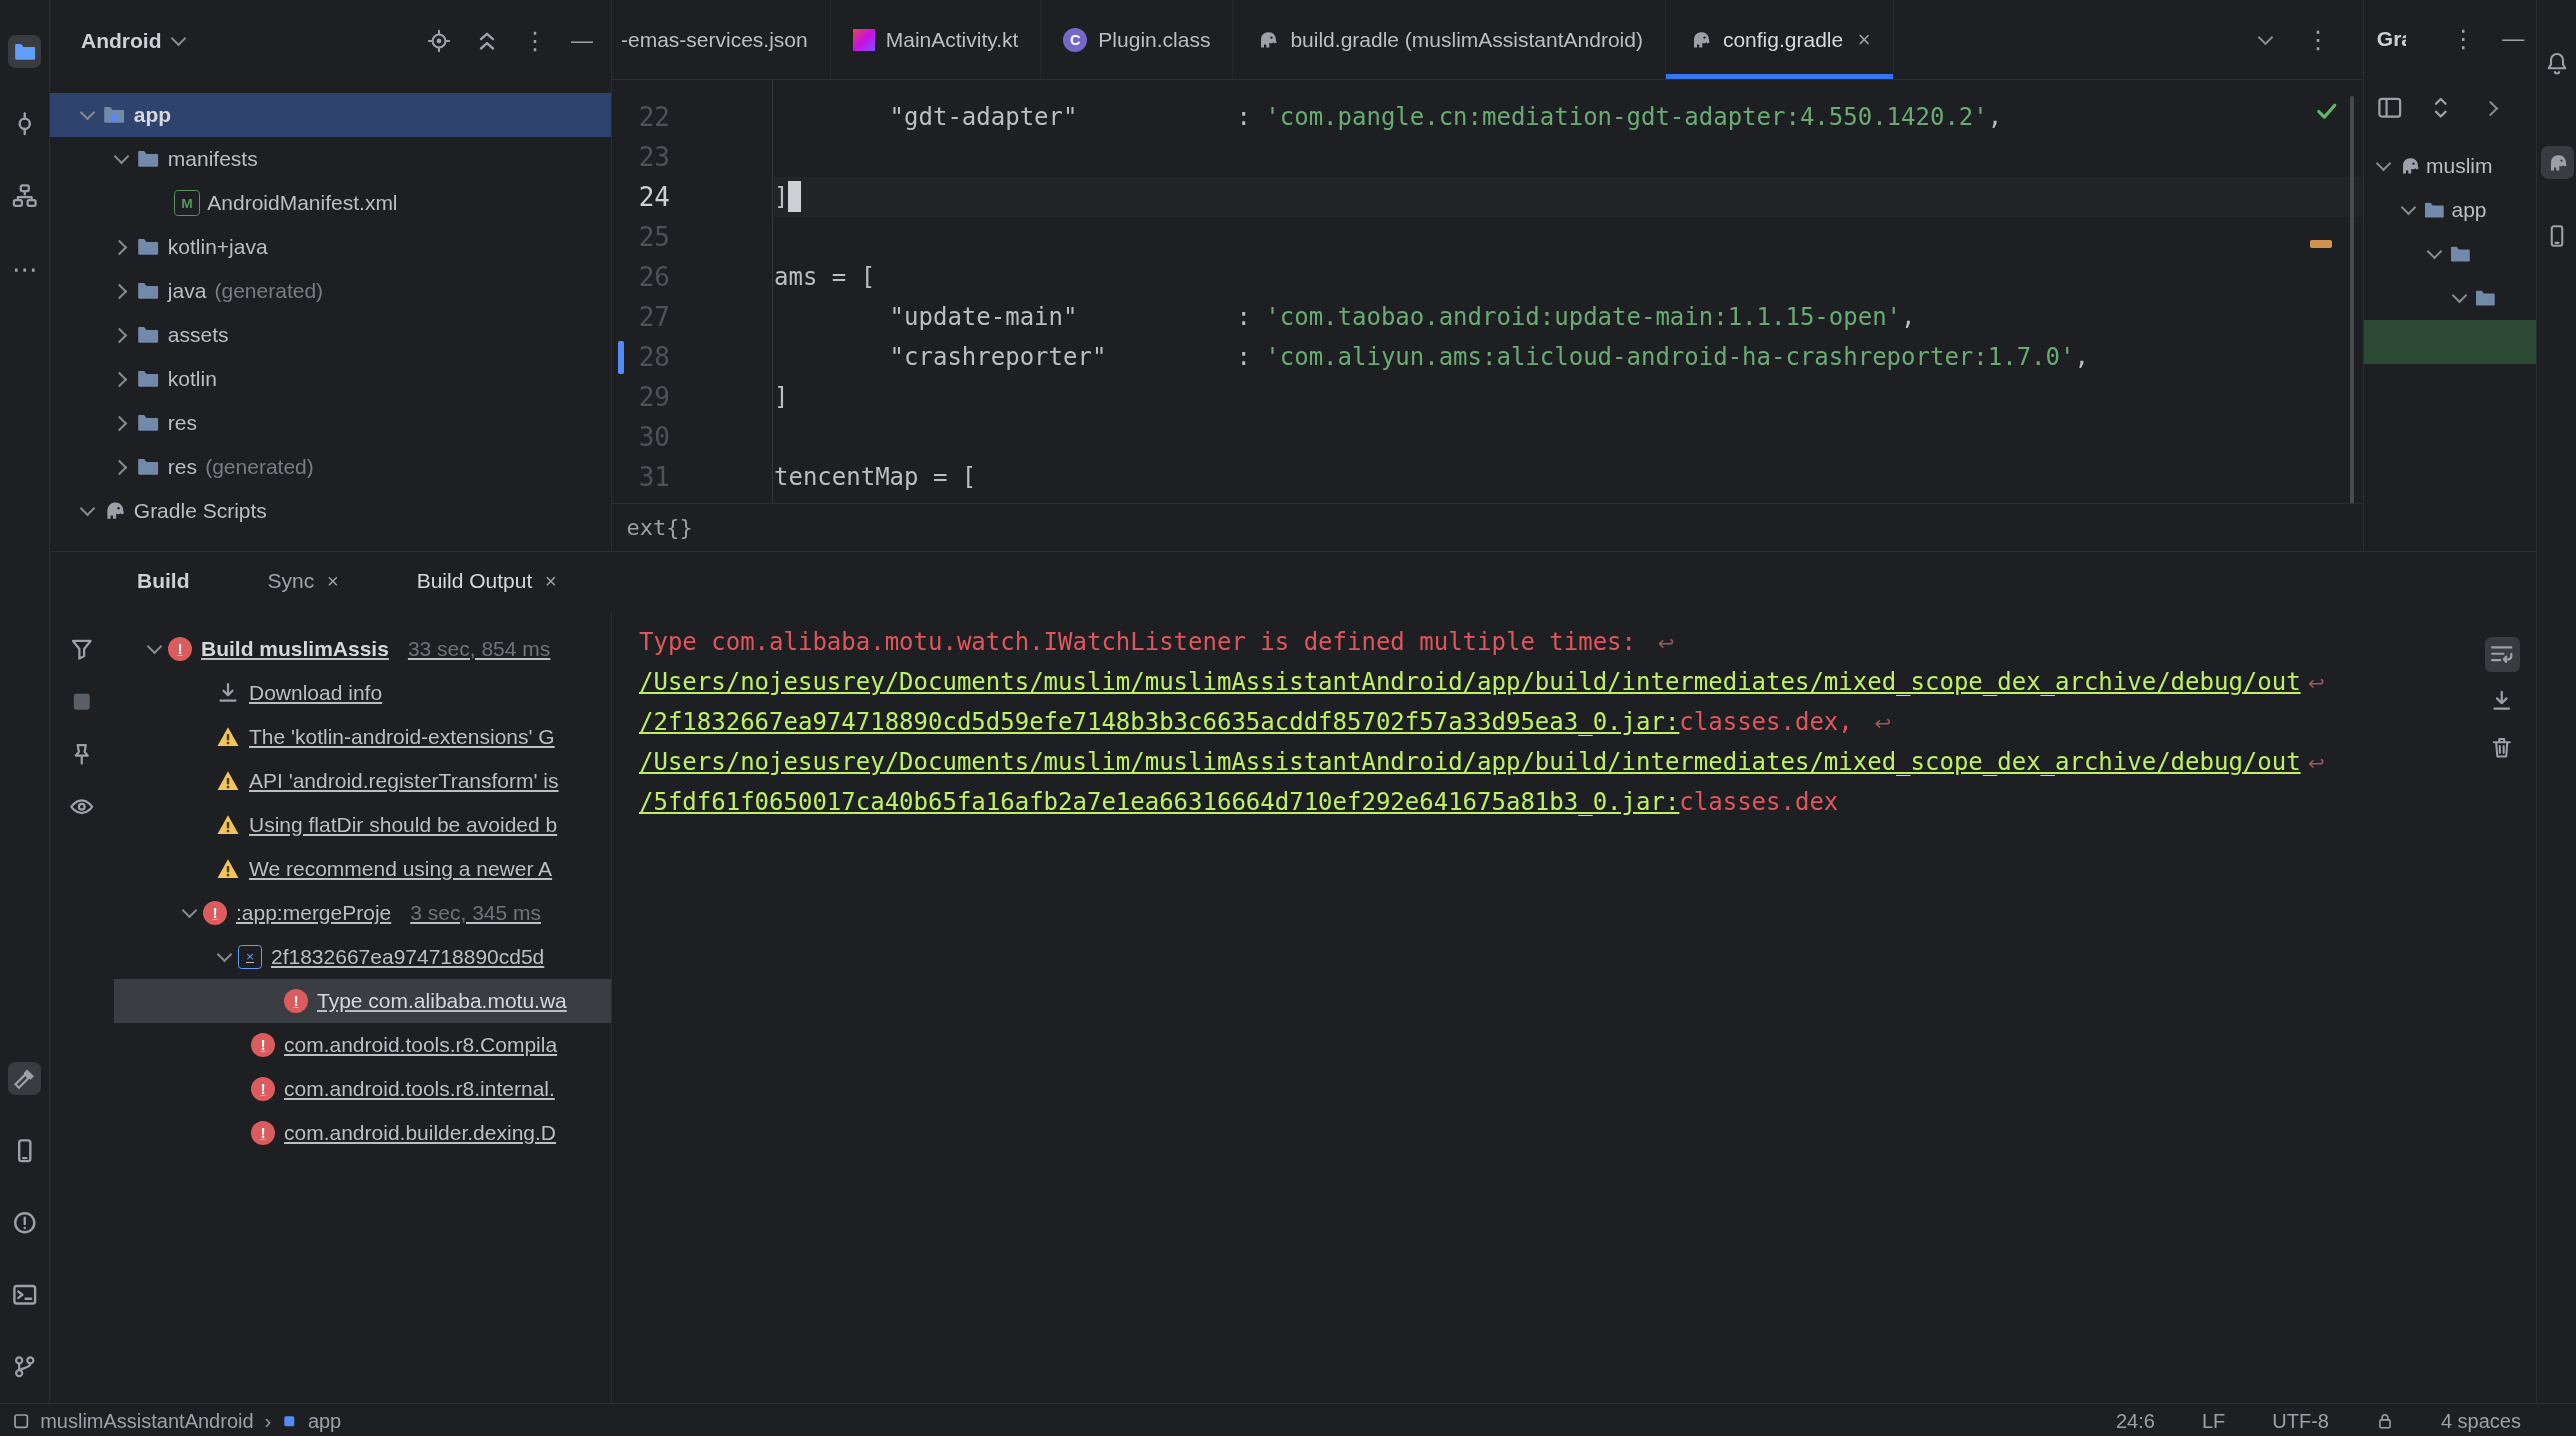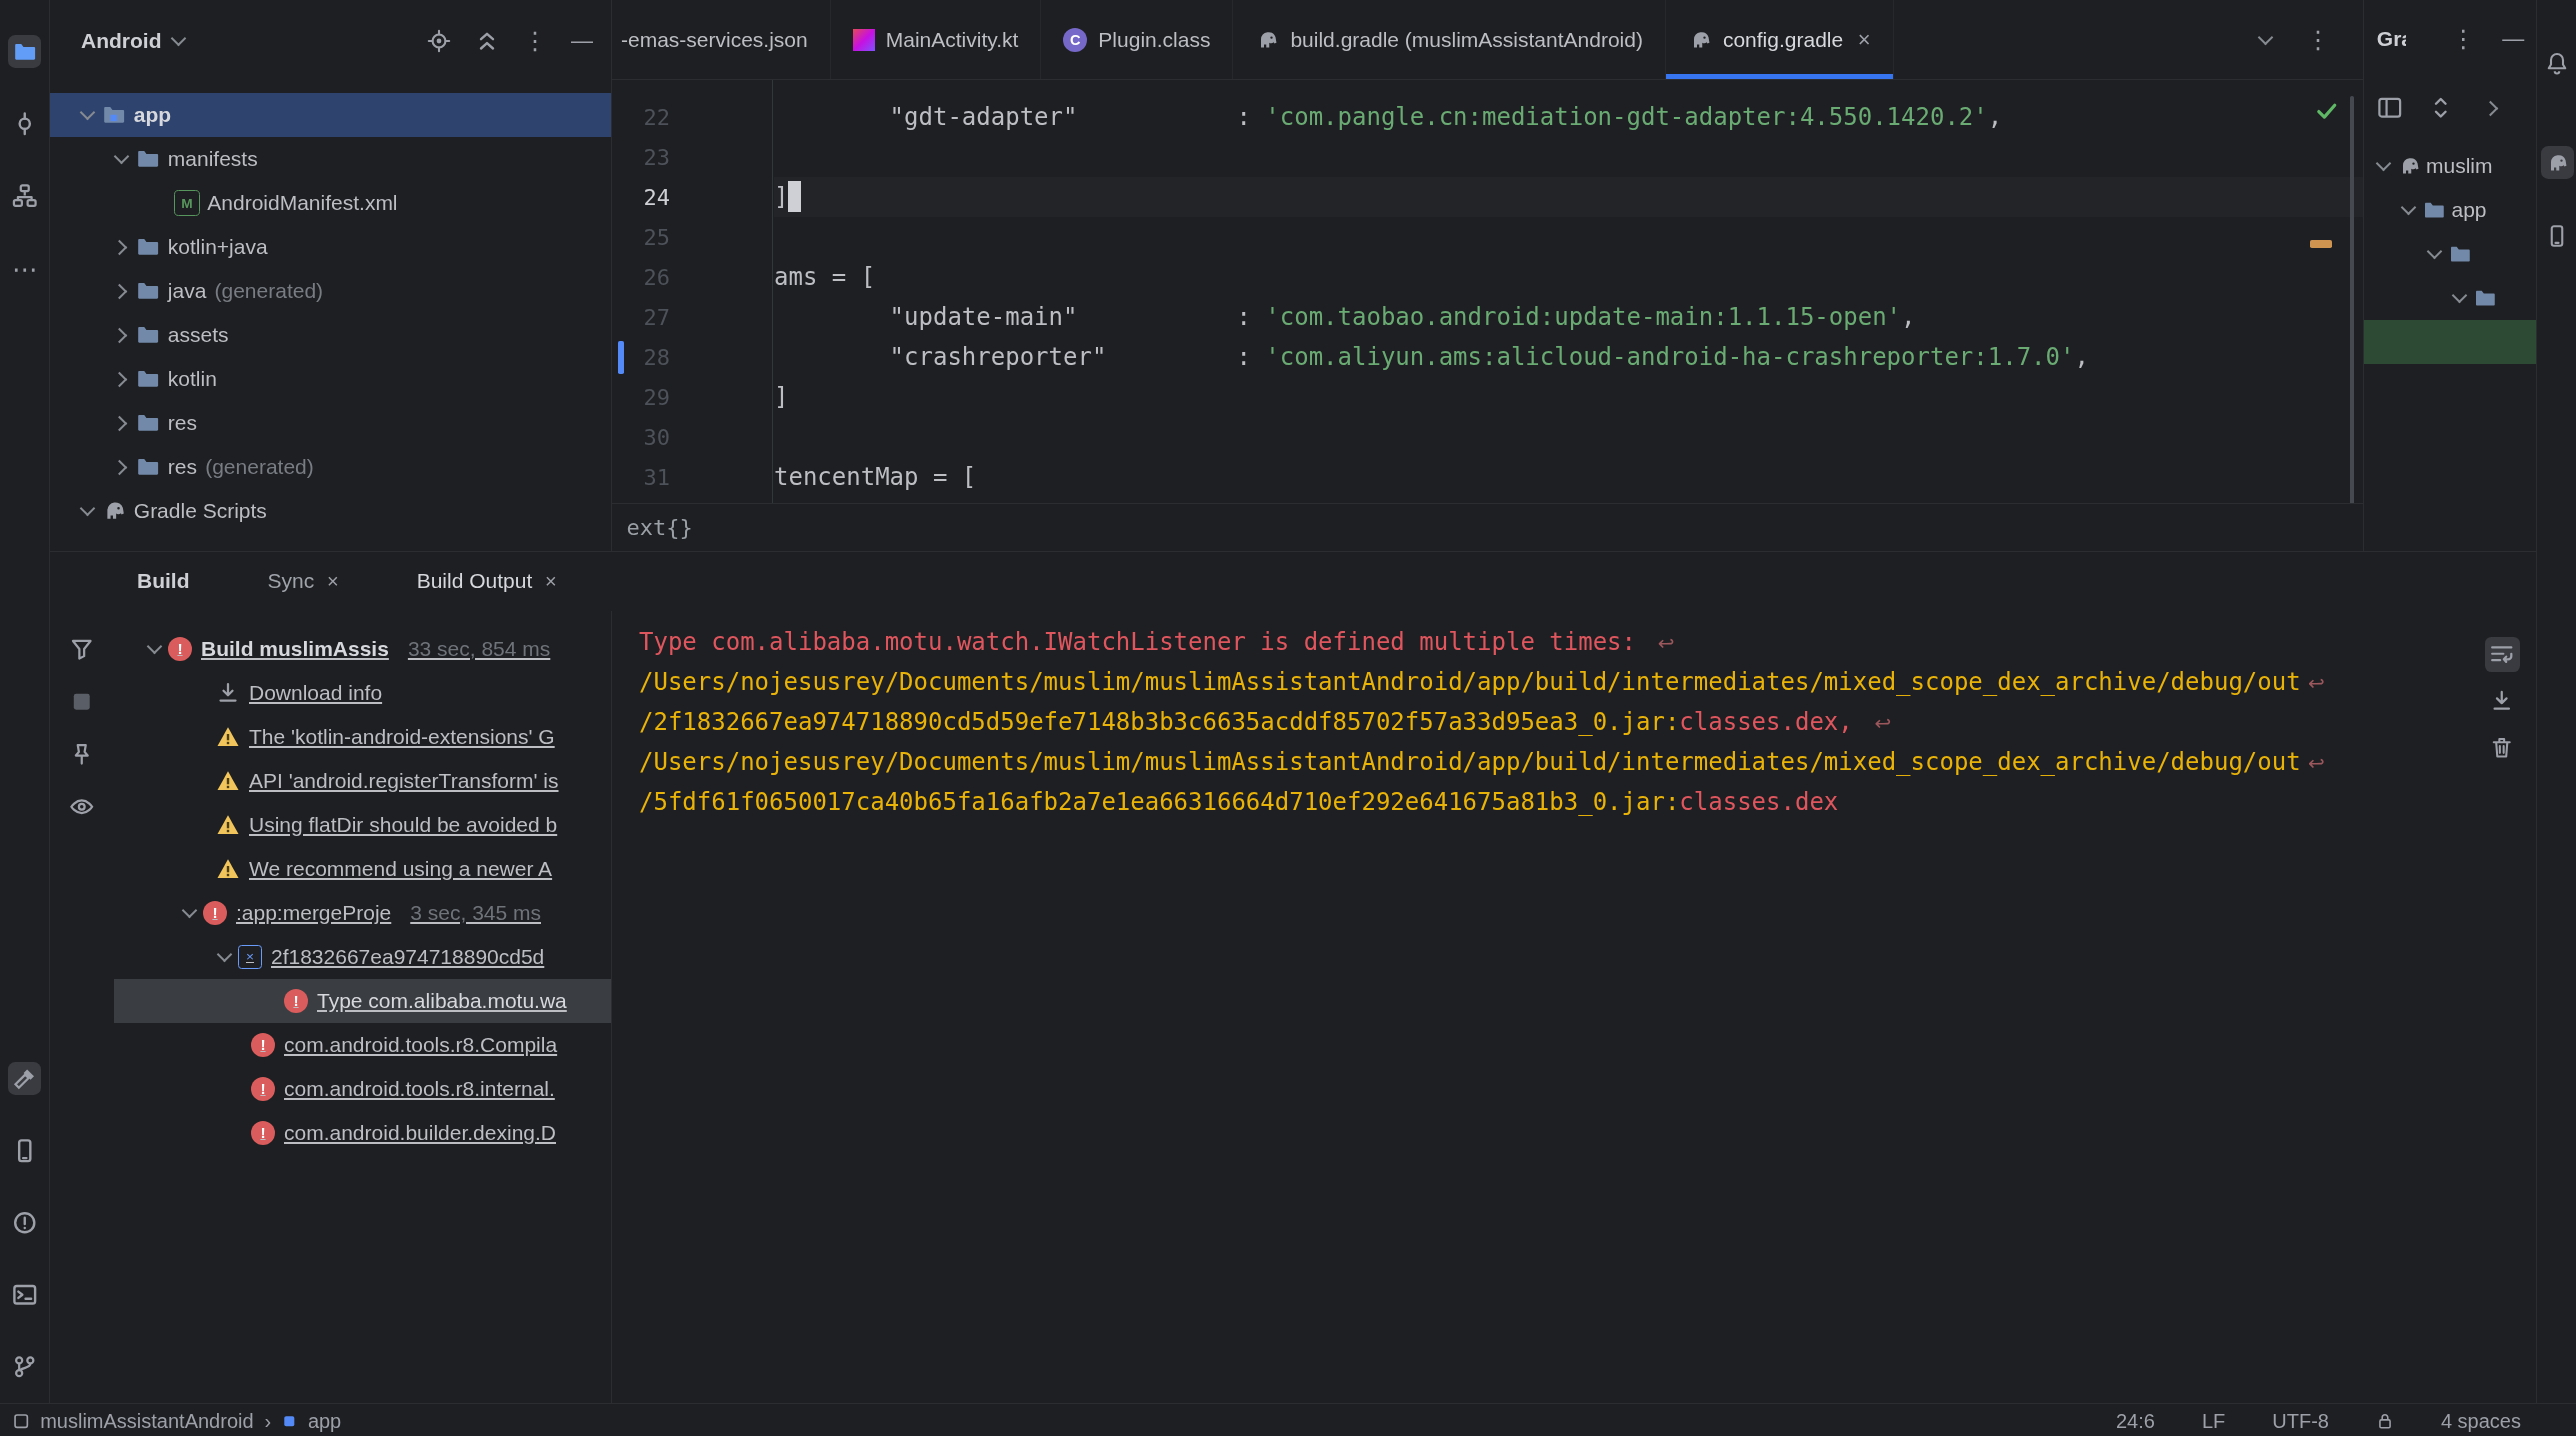--- a/index.html
+++ b/index.html
@@ -52,21 +52,21 @@
   .etab .tlbl{color:#bcbec4;}
   .etab.active .tlbl{color:#d6d8dd;}
   .etab.active::after{content:"";position:absolute;left:0;right:0;bottom:0;height:5.5px;background:#3674f0;}
   .tclose{color:#9da0a8;font-size:22px;margin-left:3.6px;cursor:pointer;}
   .tab-actions{margin-left:auto;display:flex;align-items:center;gap:27px;padding-right:33px;}
 
   
   .ed-body{position:relative;height:423px;display:flex;overflow:hidden;}
   .gutter{width:162px;flex:0 0 auto;padding-top:17.3px;position:relative;}
   .gl{height:40px;position:relative;display:flex;align-items:center;}
-  .lnum{display:inline-block;width:58px;text-align:right;color:#4d5159;font-size:22px;}
+  .lnum{display:inline-block;width:58px;text-align:right;color:#4d5159;font-size:26px;}
   .gl.cur .lnum{color:#ced0d6;}
   .chmark{position:absolute;left:5.5px;top:3.6px;width:6.4px;height:33px;background:#548af7;border-radius:1.8px;}
   .code{flex:1;padding-top:17.3px;font-size:24px;overflow:hidden;}
   .cl{height:40px;line-height:40px;white-space:pre;}
   .cl.cur{background:#232428;}
   .cl .val{color:#6aab73;}
   .cl .pre,.cl .post{color:#bcbec4;}
   .caret-block{display:inline-block;width:12.8px;height:31px;background:#ced0d6;vertical-align:-6.4px;}
   .indent-guide{position:absolute;left:160px;top:0;bottom:0;width:0.9px;background:#33363b;}
   .scroll-thumb{position:absolute;right:9px;top:16.4px;width:3.6px;height:412px;background:#46494f;border-radius:1.8px;}
@@ -93,21 +93,21 @@
   .bcontent{position:absolute;left:0;top:59px;right:0;bottom:0;display:flex;}
   .btoolbar{width:64px;flex:0 0 auto;display:flex;flex-direction:column;align-items:center;padding-top:25.5px;gap:27px;}
   .btree{width:497px;flex:0 0 auto;padding-top:15.5px;overflow:hidden;border-right:0.9px solid #2b2d31;text-decoration:underline;}
   .brow{height:44px;display:flex;align-items:center;white-space:nowrap;overflow:hidden;cursor:pointer;}
   .brow .lbl{margin-left:9px;}
   .brow .dur{margin-left:19px;color:#6f737a;}
   .brow.sel{background:#3a3d42;}
   .brow.sel .lbl{color:#d6d8dd;}
   .console{position:relative;flex:1;padding:11px 0 0 27px;overflow:hidden;}
   .cline{height:40px;line-height:40px;white-space:pre;font-size:24px;color:#e0565e;}
-  .clink{color:#eab308;cursor:pointer;}
+  .clink{color:#bef264;text-decoration:underline;cursor:pointer;}
   .cwrap{font-family:"DejaVu Sans",sans-serif;color:#9b575c;font-size:20px;margin-left:7.3px;text-decoration:none;}
   .con-actions{position:absolute;top:25.5px;right:16.4px;display:flex;flex-direction:column;gap:12px;}
   .con-btn{width:35px;height:35px;border-radius:6.4px;display:flex;align-items:center;justify-content:center;cursor:pointer;}
   .con-btn.on{background:#393b40;}
 
   
   .sb-left{display:flex;align-items:center;gap:11px;padding-left:12.8px;color:#9da0a8;font-size:20px;}
   .sb-right{margin-left:auto;display:flex;align-items:center;gap:47px;padding-right:55px;color:#9da0a8;font-size:20px;}
   .sb-item{cursor:pointer;}
 </style>

